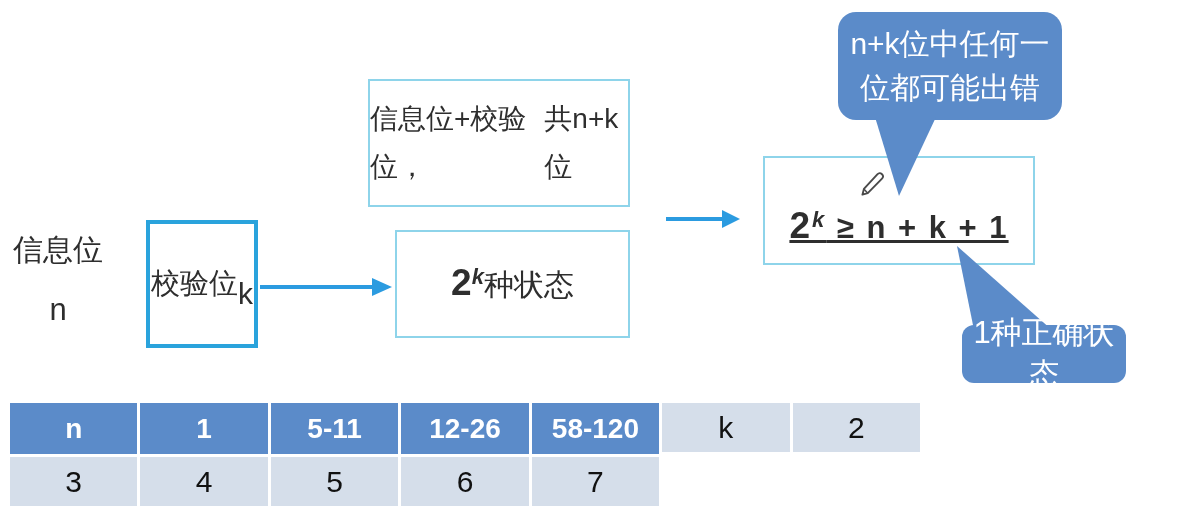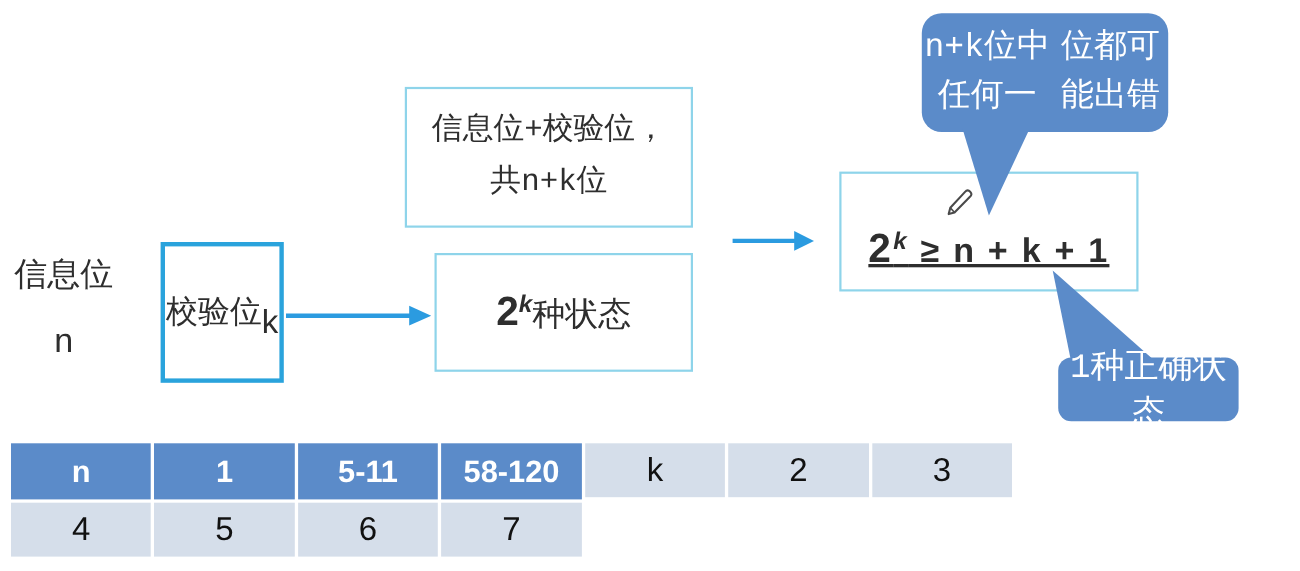--- a/index.html
+++ b/index.html
@@ -16,39 +16,39 @@
   #check-box{
     left:146px;top:220px;width:104px;height:120px;border:4px solid #2aa3dc;
     display:flex;flex-direction:row;align-items:center;justify-content:center;
     font-size:29px;background:#fff;
   }
   #check-box .l2{margin-top:20px;font-size:30px;}
   
   .lightbox{border:2px solid #8ed4ea;background:#fff;}
   #sum-box{
     left:368px;top:79px;width:258px;height:124px;
-    display:flex;flex-direction:column;align-items:center;justify-content:center;
-    font-size:28px;line-height:48px;font-family:Liberation Mono, monospace;
+    display:flex;align-items:center;justify-content:center;
+    font-size:28px;line-height:48px;
   }
   #states-box{
     left:395px;top:230px;width:231px;height:104px;
     display:flex;align-items:center;justify-content:center;font-size:30px;
   }
   #formula-box{
     left:763px;top:156px;width:272px;height:109px;
     display:flex;align-items:flex-end;justify-content:center;
     font-size:31px;font-weight:bold;padding-bottom:16px;box-sizing:border-box;text-decoration:underline;
   }
   .base-num{font-size:37px;font-weight:bold;}
   sup.k{font-size:22px;font-style:italic;font-weight:bold;vertical-align:super;line-height:0;}
   #formula-text{letter-spacing:2px;}
   
   .bubble{
     background:#5b8bc9;color:#ffffff;text-align:center;
-    display:flex;flex-direction:row;align-items:center;justify-content:center;font-family:Liberation Mono, monospace;
+    display:flex;flex-direction:column;align-items:center;justify-content:center;
   }
   #bubble-top{left:838px;top:12px;width:224px;height:108px;border-radius:18px;font-size:30px;line-height:44px;}
   #bubble-bottom{left:962px;top:325px;width:164px;height:58px;border-radius:12px;font-size:31px;}
   svg{display:block;}
   
   #bits-table{
     left:10px;top:403px;width:910px;
     display:grid;grid-template-columns:repeat(7,1fr);grid-auto-rows:auto;gap:3px;
   }
   .th{
@@ -114,20 +114,21 @@
     <polygon points="9,6 26,90 104,90" fill="#5b8bc9"></polygon>
   </svg>
   <div id="bubble-bottom" class="abs bubble">
     <div>1种正确状态</div>
   </div>
 
   <div id="bits-table" class="abs">
     <div class="th">n</div>
     <div class="th">1</div>
     <div class="th">5-11</div>
+    <div class="th">12-26</div>
     <div class="th">58-120</div>
     <div class="td">k</div>
     <div class="td">2</div>
     <div class="td">3</div>
     <div class="td">4</div>
     <div class="td">5</div>
     <div class="td">6</div>
     <div class="td">7</div>
   </div>
 

